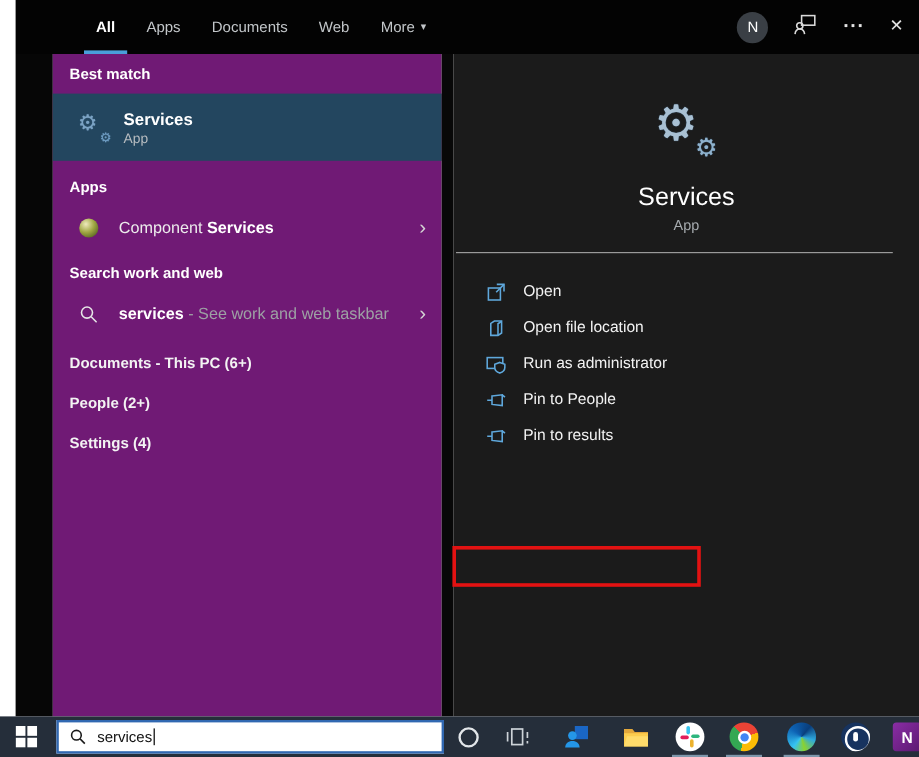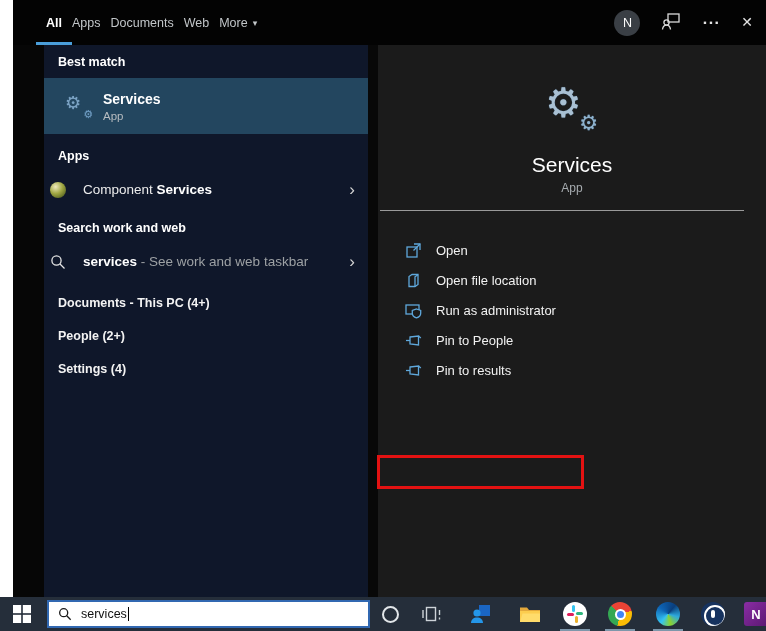--- a/index.html
+++ b/index.html
@@ -1,69 +1,69 @@
 <!DOCTYPE html>
 <html><head>
 <meta charset="utf-8">
 <style>
   * { box-sizing: border-box; margin: 0; padding: 0; }
   body { font-family: "Liberation Sans", "DejaVu Sans", sans-serif; background:#fff; }
   #screen { position:relative; width:766px; height:631px; background:#fff; overflow:hidden; }
 
   
   .topbar { position:absolute; left:13px; top:0; width:753px; height:45px; background:#030303; }
-  .tabs { display:flex; height:100%; align-items:stretch; padding-left:33px; gap:10px; }
+  .tabs { display:flex; height:100%; align-items:stretch; padding-left:67px; gap:26px; }
   .tab { display:flex; align-items:center; font-size:12.5px; color:#c2c6c9; position:relative; cursor:default; }
   .tab.active { color:#fff; font-weight:bold; }
   .tab.active::after { content:""; position:absolute; left:-10px; right:-10px; bottom:0; height:3px; background:#4a9eda; }
   .tab .dd { font-family:"DejaVu Sans",sans-serif; font-size:9px; margin-left:5px; color:#c2c6c9; }
   .header-icons { position:absolute; right:13px; top:0; height:45px; display:flex; align-items:center; gap:21px; }
   .avatar { width:26px; height:26px; border-radius:50%; background:#3a3f45; color:#fff; font-size:12.5px;
             display:flex; align-items:center; justify-content:center; }
   .hicon { color:#e3e3e3; font-family:"DejaVu Sans",sans-serif; font-size:14px; line-height:45px; }
   .hicon.dots { letter-spacing:1px; font-weight:bold; font-size:13px; }
 
   
   .rail  { position:absolute; left:13px; top:45px; width:31px; height:552px; background:#060606; }
-  .left-panel { position:absolute; left:44px; top:45px; width:324px; height:552px; background:#0f172a; }
+  .left-panel { position:absolute; left:44px; top:45px; width:324px; height:552px; background:#701a75; }
   .gap   { position:absolute; left:368px; top:45px; width:10px; height:552px; background:#080808; }
   .right-panel { position:absolute; left:378px; top:45px; width:388px; height:552px; background:#1b1b1b; }
 
   
   .sec-head { padding:0 0 0 14px; color:#fff; font-weight:bold; font-size:12.5px; }
   .sec-head.first { padding-top:10px; padding-bottom:9px; }
   .best-row { height:56px; background:#23465f; display:flex; align-items:center; padding-left:21px; cursor:default; }
   .bm-icon { position:relative; width:26px; height:26px; margin-right:12px; }
   .gear { font-family:"DejaVu Sans",sans-serif; color:#7ba3c4; line-height:1; text-shadow:0 0 1px #4a6d8c; }
   .bm-icon .g1 { font-size:18px; position:absolute; left:0; top:1px; }
   .bm-icon .g2 { font-size:11px; position:absolute; right:-2px; bottom:-1px; color:#6d9cc2; }
   .bm-text .t { color:#fff; font-weight:bold; font-size:14px; }
   .bm-text .s { color:#b7bcc0; font-size:11.5px; margin-top:3px; }
   .sec-head.mid { padding-top:15px; padding-bottom:10px; }
-  .row { height:33px; display:flex; align-items:center; padding-left:5px; cursor:default; }
+  .row { height:33px; display:flex; align-items:center; padding-left:21px; cursor:default; }
   .row .ric { width:18px; height:18px; margin-right:16px; flex:0 0 auto; display:flex; align-items:center; justify-content:center; }
   .orb { width:16px; height:16px; border-radius:50%;
          background: radial-gradient(circle at 35% 30%, #efe9bd, #a0a743 45%, #55621f 85%); }
   .row .txt { font-size:13.5px; color:#ececec; }
   .row .txt b { color:#fff; }
   .row .dim { color:#9da1a4; font-weight:normal; }
   .chev { margin-left:auto; margin-right:13px; color:#d4d4d4; font-size:17px; line-height:1; }
   .grp { height:33px; display:flex; align-items:center; padding-left:14px; color:#f3f3f3;
          font-weight:bold; font-size:12.5px; cursor:default; }
 
   
   .preview { text-align:center; }
   .pv-icon { position:relative; width:58px; height:48px; margin:38px auto 0; }
   .pv-icon .g1 { font-size:41px; position:absolute; left:2px; top:0; color:#a9c0d3; }
   .pv-icon .g2 { font-size:21px; position:absolute; right:3px; bottom:-3px; color:#8fb2cd; }
   .pv-title { margin-top:21px; color:#fff; font-size:21px; line-height:26px; font-weight:normal; }
   .pv-sub { margin-top:3px; color:#a6abaf; font-size:12px; line-height:15px; }
   .divider { height:1px; background:#9a9a9a; margin:14px 22px 0 2px; }
   .actions { margin-top:24px; }
-  .action { display:flex; align-items:center; height:30px; padding-left:27px; cursor:default; }
+  .action { display:flex; height:30px; padding-left:27px; cursor:default; }
   .action svg { width:17px; height:17px; margin-right:14px; flex:0 0 auto; }
   .action .lbl { font-size:13px; color:#f2f2f2; }
   .aic { stroke:#5fa8dc; fill:none; stroke-width:1.3; }
   .red-box { position:absolute; left:-1px; top:220px; width:207px; height:34px;
              border:3px solid #e31212; pointer-events:none; }
 
   
   .taskbar { position:absolute; left:0; top:597px; width:766px; height:34px; background:#252e3a; }
   .start-btn { position:absolute; left:0; top:0; width:44px; height:34px; display:flex; align-items:center; justify-content:center; }
   .tb-search { position:absolute; left:47px; top:3px; width:323px; height:28px; background:#fff;
@@ -161,21 +161,21 @@
         <svg width="16" height="16" viewBox="0 0 16 16" fill="none" stroke="#e6e6e6" stroke-width="1.3">
           <circle cx="6.5" cy="6.5" r="4.6"></circle>
             <line x1="10" y1="10" x2="14.5" y2="14.5"></line>
         </svg>
       </span>
       <span class="txt"><b>services</b><span class="dim"> - See work and web taskbar</span></span>
       <span class="chev">›</span>
     </div>
 
     <div style="height:8px"></div>
-    <div class="grp">Documents - This PC (4+)</div>
+    <div class="grp">Documents - This PC (6+)</div>
     <div class="grp">People (2+)</div>
     <div class="grp">Settings (4)</div>
   </div>
 
   <div class="gap"></div>
 
   <div class="right-panel preview">
     <div class="pv-icon">
       <span class="gear g1">⚙</span>
       <span class="gear g2">⚙</span>

